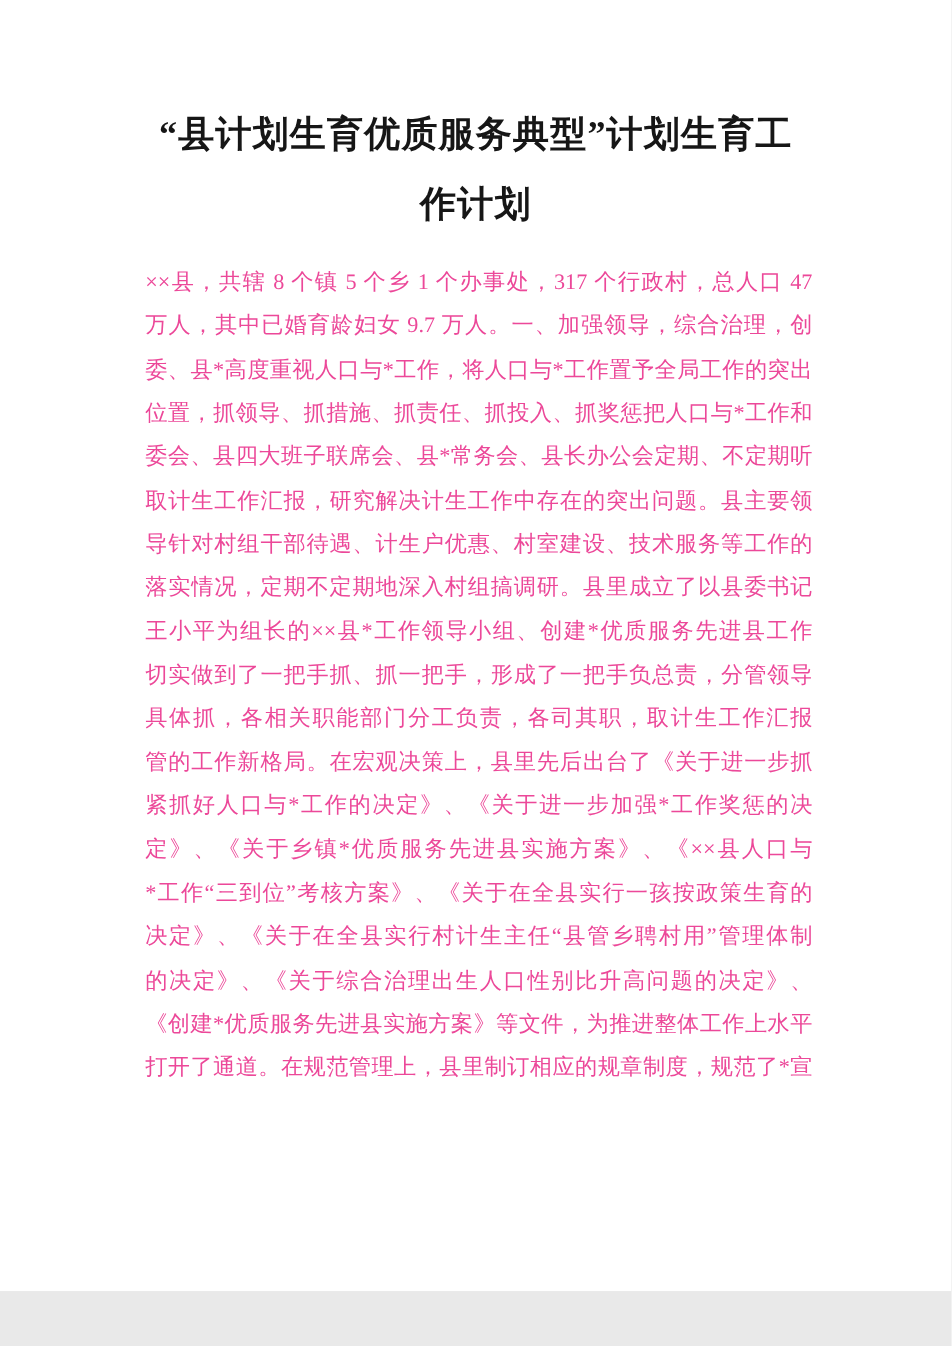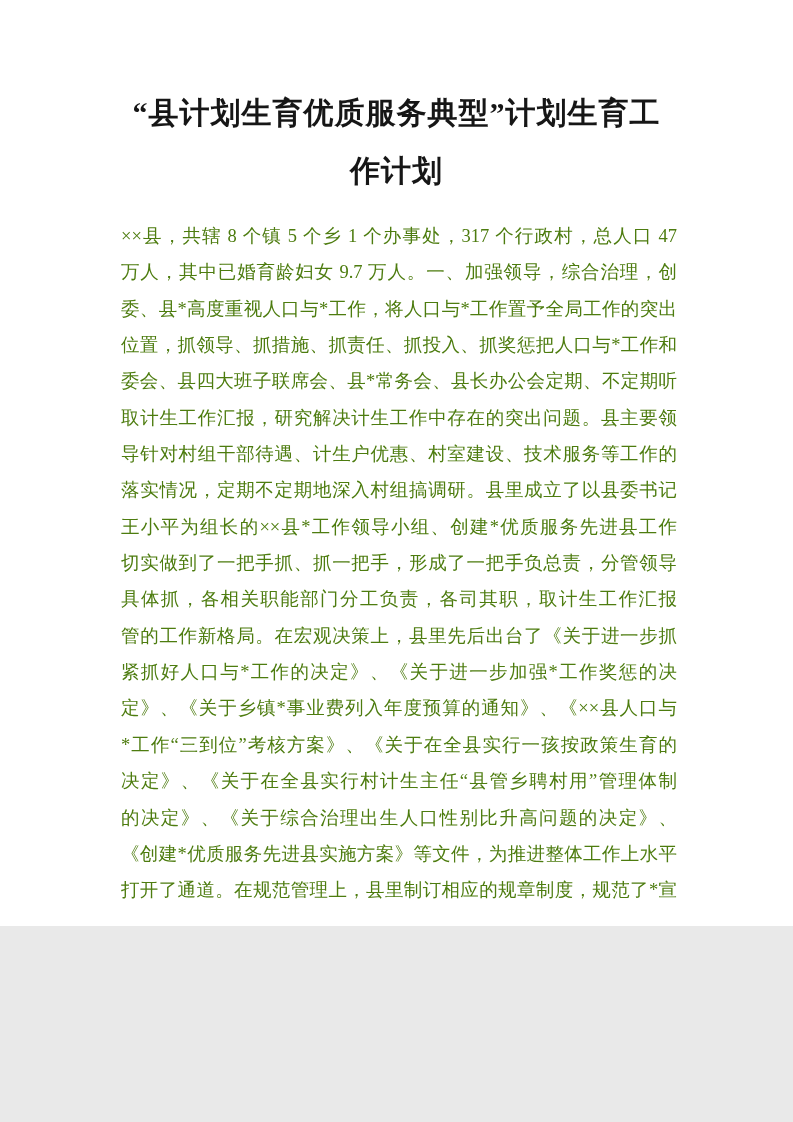--- a/index.html
+++ b/index.html
@@ -3,21 +3,21 @@
 <meta charset="utf-8">
 <style>
   html, body {
     margin: 0;
     padding: 0;
     background: #e9e9e9;
   }
   .page {
     position: relative;
     width: 793px;
-    height: 926px;
+    height: 1076px;
     margin: 0 auto;
     background: #ffffff;
     overflow: hidden;
     font-family: "Liberation Serif", "DejaVu Serif", serif;
     color: #1c1c1c;
   }
   .title {
     position: absolute;
     top: 84px;
     left: 118px;
@@ -39,21 +39,21 @@
     left: 121px;
     width: 556px;
   }
   .body-line {
     height: 36.35px;
     line-height: 36.35px;
     font-size: 18.5px;
     text-align: justify;
     text-align-last: justify;
     overflow: hidden;
-    color: #4d7c0f;
+    color: #ec4899;
   }
 </style>
 </head>
 <body>
 
 <div class="page">
   <h1 class="title">
     <span class="title-line">“县计划生育优质服务典型”计划生育工</span>
     <span class="title-line">作计划</span>
   </h1>
@@ -64,20 +64,20 @@
       <div class="body-line">位置，抓领导、抓措施、抓责任、抓投入、抓奖惩把人口与*工作和</div>
       <div class="body-line">委会、县四大班子联席会、县*常务会、县长办公会定期、不定期听</div>
       <div class="body-line">取计生工作汇报，研究解决计生工作中存在的突出问题。县主要领</div>
       <div class="body-line">导针对村组干部待遇、计生户优惠、村室建设、技术服务等工作的</div>
       <div class="body-line">落实情况，定期不定期地深入村组搞调研。县里成立了以县委书记</div>
       <div class="body-line">王小平为组长的××县*工作领导小组、创建*优质服务先进县工作</div>
       <div class="body-line">切实做到了一把手抓、抓一把手，形成了一把手负总责，分管领导</div>
       <div class="body-line">具体抓，各相关职能部门分工负责，各司其职，取计生工作汇报</div>
       <div class="body-line">管的工作新格局。在宏观决策上，县里先后出台了《关于进一步抓</div>
       <div class="body-line">紧抓好人口与*工作的决定》、《关于进一步加强*工作奖惩的决</div>
-      <div class="body-line">定》、《关于乡镇*事业费列入年度预算的通知》、《××县人口与</div>
+      <div class="body-line">定》、《关于乡镇*优质服务先进县实施方案》、《××县人口与</div>
       <div class="body-line">*工作“三到位”考核方案》、《关于在全县实行一孩按政策生育的</div>
       <div class="body-line">决定》、《关于在全县实行村计生主任“县管乡聘村用”管理体制</div>
       <div class="body-line">的决定》、《关于综合治理出生人口性别比升高问题的决定》、</div>
       <div class="body-line">《创建*优质服务先进县实施方案》等文件，为推进整体工作上水平</div>
       <div class="body-line">打开了通道。在规范管理上，县里制订相应的规章制度，规范了*宣</div>
     </div>
 </div>
 
 </body></html>

